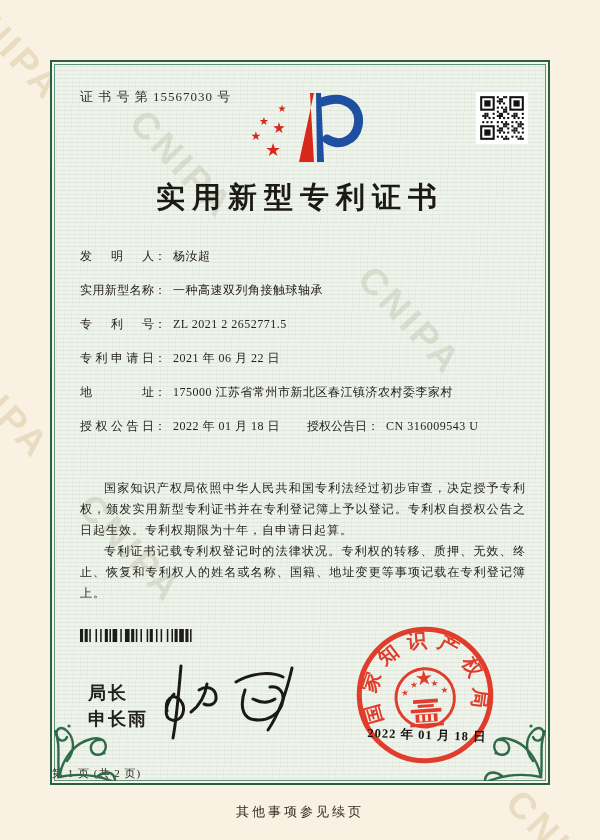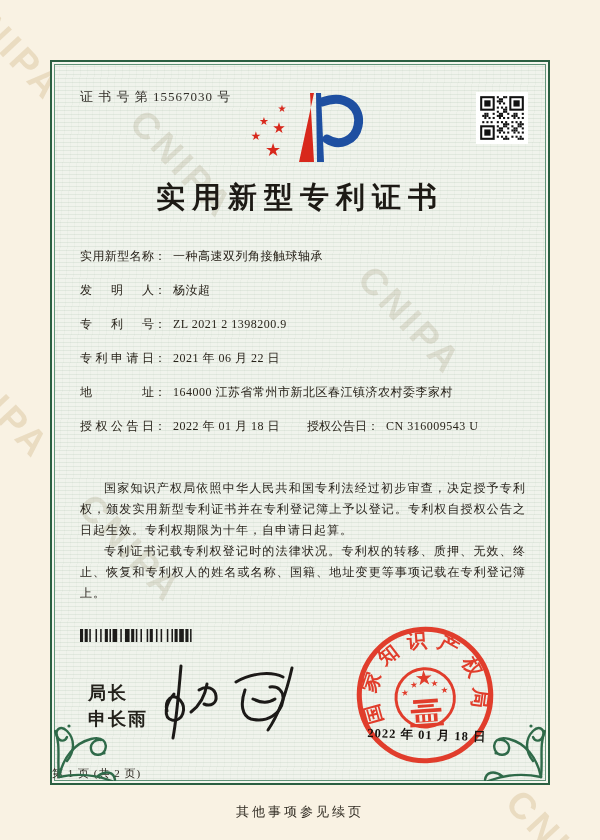--- a/index.html
+++ b/index.html
@@ -189,33 +189,33 @@
       </g>
       <path d="M62,7 L66,7 L51,76 L51,76 Z M62,7 L51,76 L66,76 Z" fill="#d8281c"></path>
       <path d="M68,7 L73,7 L76,76 L69,76 Z" fill="#1e4fa1"></path>
       <path d="M74,16 C98,7 114,22 110,40 C107,55 91,61 79,53" stroke="#1e4fa1" stroke-width="9" fill="none" stroke-linecap="round"></path>
     </svg>
 
     <div class="title">实用新型专利证书</div>
 
     <div class="fields">
       <div class="frow">
+        <span class="flabel">发明人</span><span class="fcolon">：</span><span class="fval">杨汝超</span>
+      </div>
+      <div class="frow">
         <span class="flabel">实用新型名称</span><span class="fcolon">：</span><span class="fval">一种高速双列角接触球轴承</span>
       </div>
       <div class="frow">
-        <span class="flabel">发明人</span><span class="fcolon">：</span><span class="fval">杨汝超</span>
-      </div>
-      <div class="frow">
-        <span class="flabel">专利号</span><span class="fcolon">：</span><span class="fval">ZL 2021 2 1398200.9</span>
+        <span class="flabel">专利号</span><span class="fcolon">：</span><span class="fval">ZL 2021 2 2652771.5</span>
       </div>
       <div class="frow">
         <span class="flabel">专利申请日</span><span class="fcolon">：</span><span class="fval">2021 年 06 月 22 日</span>
       </div>
       <div class="frow">
-        <span class="flabel">地址</span><span class="fcolon">：</span><span class="fval">164000 江苏省常州市新北区春江镇济农村委李家村</span>
+        <span class="flabel">地址</span><span class="fcolon">：</span><span class="fval">175000 江苏省常州市新北区春江镇济农村委李家村</span>
       </div>
       <div class="frow">
         <span><span class="flabel">授权公告日</span><span class="fcolon">：</span><span class="fval">2022 年 01 月 18 日</span></span>
         <span class="fgroup2"><span>授权公告日</span><span class="fcolon">：</span><span class="fval">CN 316009543 U</span></span>
       </div>
     </div>
 
     <div class="body-text">
       <p>国家知识产权局依照中华人民共和国专利法经过初步审查，决定授予专利权，颁发实用新型专利证书并在专利登记簿上予以登记。专利权自授权公告之日起生效。专利权期限为十年，自申请日起算。</p>
       <p>专利证书记载专利权登记时的法律状况。专利权的转移、质押、无效、终止、恢复和专利权人的姓名或名称、国籍、地址变更等事项记载在专利登记簿上。</p>

